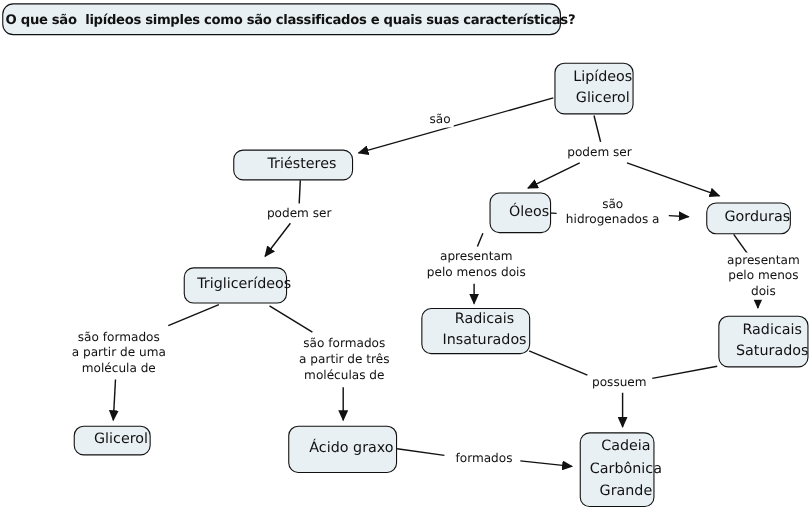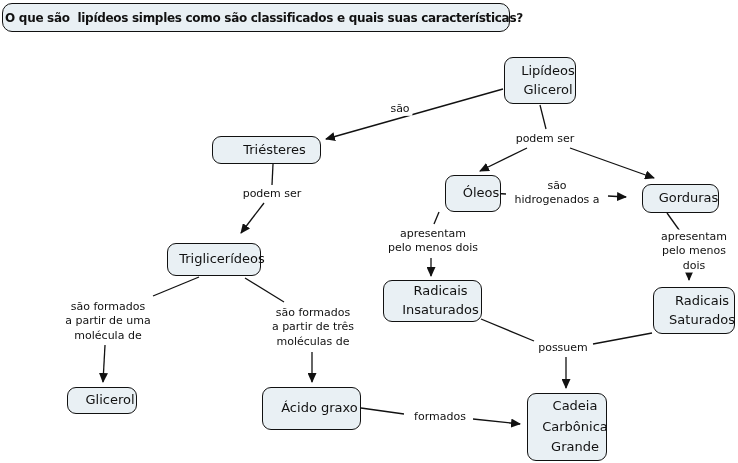--- a/index.html
+++ b/index.html
@@ -14,21 +14,21 @@
            font-weight:bold;font-size:12px;letter-spacing:-0.3px;white-space:pre;line-height:1;}
   #n-lipideos{left:504px;top:57px;width:72px;height:47px;}
   #n-triesteres{left:212px;top:136px;width:109px;height:28px;}
   #n-oleos{left:417px;top:175px;width:56px;height:37px;margin-left:28px;}
   #n-gorduras{left:642px;top:184px;width:77px;height:29px;}
   #n-triglicerideos{left:167px;top:243px;width:94px;height:33px;}
   #n-rad-insat{left:383px;top:280px;width:99px;height:42px;}
   #n-rad-sat{left:653px;top:287px;width:82px;height:47px;}
   #n-glicerol{left:67px;top:387px;width:70px;height:27px;}
   #n-acido{left:262px;top:387px;width:99px;height:43px;}
-  #n-cadeia{left:527px;top:393px;width:80px;height:68px;line-height:1.6;}
+  #n-cadeia{left:527px;top:393px;width:68px;height:68px;line-height:1.6;}
   .edge-label{position:absolute;transform:translate(-50%,-50%);background:#fff;
               padding:0 3px;text-align:center;font-size:11px;line-height:1.3;
               white-space:pre-line;color:#111;}
   #l-sao{left:400px;top:109px;}
   #l-podemser-r{left:545px;top:139px;}
   #l-hidrogenados{left:557px;top:193px;}
   #l-apres-oleos{left:433px;top:241px;}
   #l-apres-gord{left:694px;top:251px;}
   #l-podemser-l{left:272px;top:194px;}
   #l-form-uma{left:108px;top:321px;}

